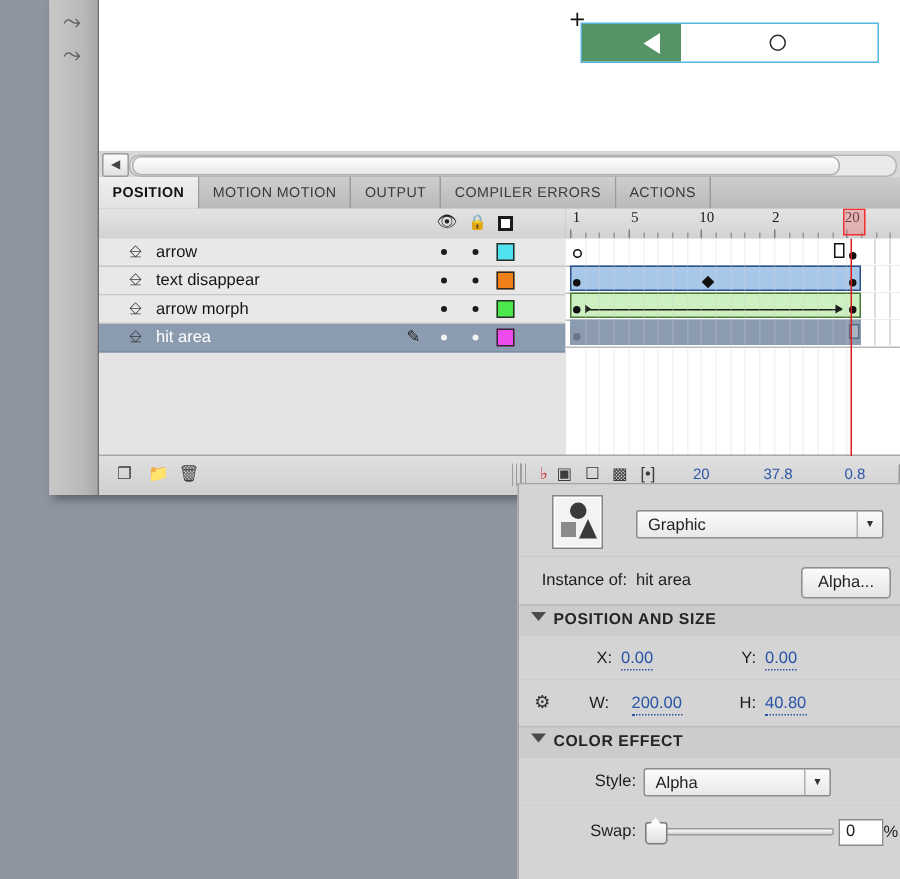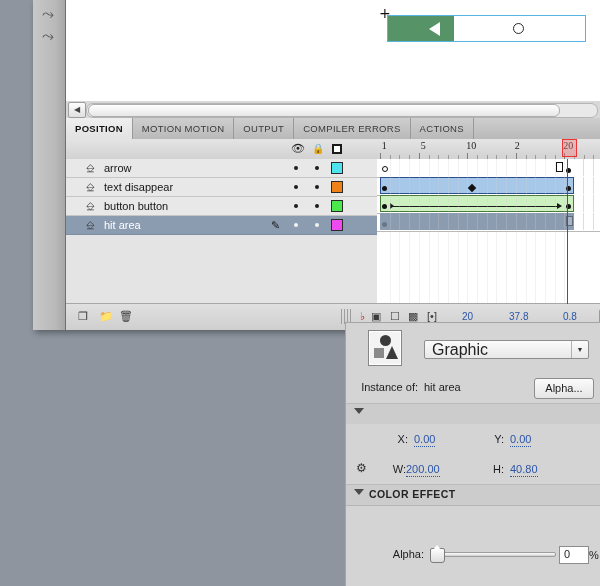--- a/index.html
+++ b/index.html
@@ -267,21 +267,21 @@
     border-left:6px solid transparent;border-right:6px solid transparent;
     border-bottom:13px solid #3a3a3a;
   }
   .combo{
     position:absolute;height:19px;
     background:linear-gradient(#fbfbfb,#e8e8e8);
     border:1px solid #8d8d8d;border-radius:2px;
     box-sizing:border-box;
   }
   .combo .lbl{
-    position:absolute;left:7px;top:2px;font-size:16px;color:#222;line-height:14px;
+    position:absolute;left:7px;top:2px;font-size:11px;color:#222;line-height:14px;
   }
   .combo .arrw{
     position:absolute;right:0;top:0;width:16px;height:17px;
     border-left:1px solid #b0b0b0;text-align:center;line-height:17px;
     font-size:7px;color:#333;
   }
   .prop-row{
     position:absolute;left:0;right:0;border-bottom:1px solid #bdbdbd;
     background:#d4d4d4;
   }
@@ -426,21 +426,21 @@
           </div>
           <div class="layer-row">
             <div class="layer-ico">⎒</div>
             <div class="layer-name">text disappear</div>
             <div class="dot d1"></div>
             <div class="dot d2"></div>
             <div class="swatch" style="background:#f08018"></div>
           </div>
           <div class="layer-row">
             <div class="layer-ico">⎒</div>
-            <div class="layer-name">button button</div>
+            <div class="layer-name">arrow morph</div>
             <div class="dot d1"></div>
             <div class="dot d2"></div>
             <div class="swatch" style="background:#4ae84a"></div>
           </div>
           <div class="layer-row sel">
             <div class="layer-ico">⎒</div>
             <div class="layer-name">hit area</div>
             <div class="pencil">✎</div>
             <div class="dot d1"></div>
             <div class="dot d2"></div>
@@ -538,45 +538,53 @@
     </div>
 
     <div class="prop-row" style="top:48px;height:32px;">
       <div class="lbl-r" style="left:0;top:9px;width:72px;">Instance of:</div>
       <div class="lbl-r" style="left:78px;top:9px;width:120px;text-align:left;">hit area</div>
       <div class="btn-swap" style="left:188px;top:7px;width:58px;">Alpha...</div>
     </div>
 
     <div class="sec-head" style="top:80px;">
       <div class="tw"></div>
+      <div class="tt">POSITION AND SIZE</div>
     </div>
 
     <div class="prop-row" style="top:101px;height:29px;">
       <div class="lbl-r" style="left:30px;top:8px;width:32px;">X:</div>
       <div class="val-link" style="left:68px;top:8px;">0.00</div>
       <div class="lbl-r" style="left:126px;top:8px;width:32px;">Y:</div>
       <div class="val-link" style="left:164px;top:8px;">0.00</div>
     </div>
 
     <div class="prop-row" style="top:130px;height:31px;">
       <div class="link-ico">⚙</div>
       <div class="lbl-r" style="left:28px;top:9px;width:32px;">W:</div>
-      <div class="val-link" style="left:60px;top:9px;">200.00</div>
+      <div class="val-link" style="left:75px;top:9px;">200.00</div>
       <div class="lbl-r" style="left:126px;top:9px;width:32px;">H:</div>
       <div class="val-link" style="left:164px;top:9px;">40.80</div>
     </div>
 
     <div class="sec-head" style="top:161px;">
       <div class="tw"></div>
       <div class="tt">COLOR EFFECT</div>
     </div>
 
+    <div class="prop-row" style="top:182px;height:32px;">
+      <div class="lbl-r" style="left:0;top:9px;width:78px;">Style:</div>
+      <div class="combo" style="left:83px;top:7px;width:125px;">
+        <div class="lbl">Alpha</div>
+        <div class="arrw">▼</div>
+      </div>
+    </div>
 
     <div class="prop-row" style="top:214px;height:34px;border-bottom:none;">
-      <div class="lbl-r" style="left:0;top:10px;width:78px;">Alpha:</div>
+      <div class="lbl-r" style="left:0;top:10px;width:78px;">Swap:</div>
       <div class="slider-track" style="left:90px;top:15px;width:118px;"></div>
       <div class="slider-knob" style="left:84px;top:11px;"></div>
       <div class="num-field" style="left:213px;top:9px;width:28px;">
         <div class="t">0</div>
       </div>
       <div class="lbl-r" style="left:243px;top:11px;width:12px;text-align:left;">%</div>
     </div>
   </div>
 </div>
 

